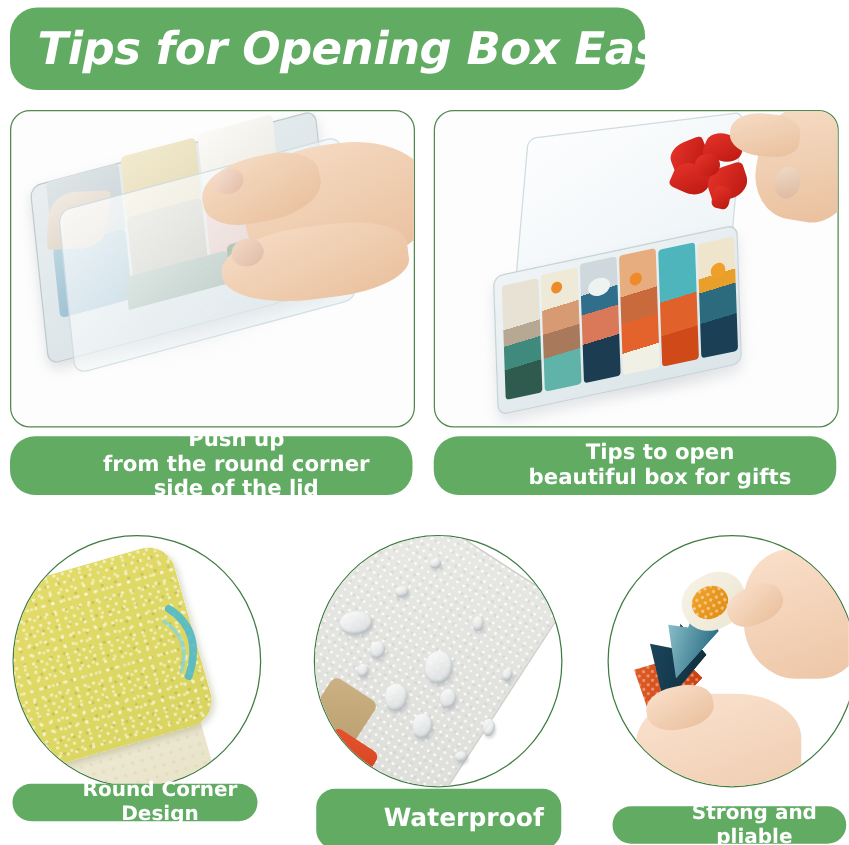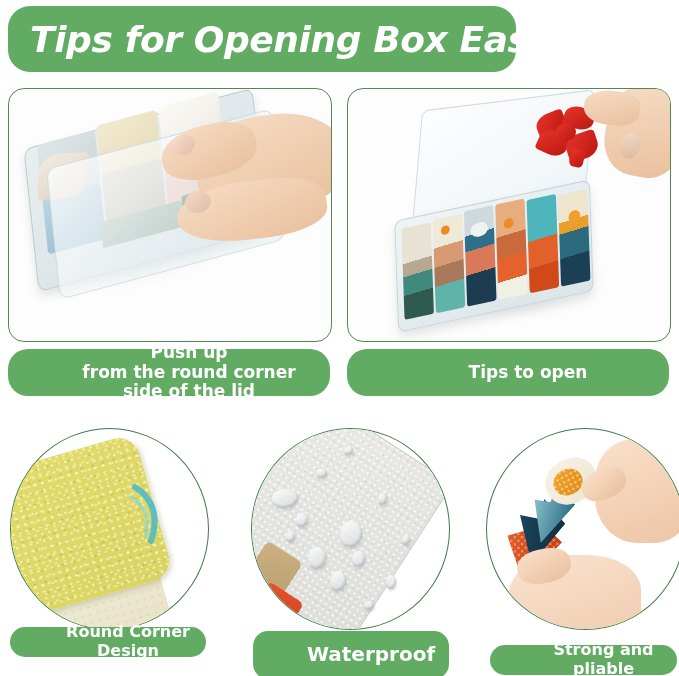--- a/index.html
+++ b/index.html
@@ -227,20 +227,21 @@
 
   <div class="pill pill-tl">
     <div>
       <span>Push up</span>
       <span>from the round corner side of the lid</span>
     </div>
   </div>
   <div class="pill pill-tr">
     <div>
       <span>Tips to open</span>
+      <span>beautiful box for gifts</span>
     </div>
   </div>
 
   <div class="circle circle-1">
     <div class="c1-under"></div>
     <div class="c1-tab"></div>
     <svg class="c1-arc" viewBox="0 0 44 66">
       <path d="M6 6 Q34 24 22 60" fill="none" stroke="#49b7cf" stroke-width="6" stroke-linecap="round" opacity="0.85"></path>
       <path d="M2 16 Q24 30 16 56" fill="none" stroke="#7fd3e3" stroke-width="3" stroke-linecap="round" opacity="0.7"></path>
     </svg>

